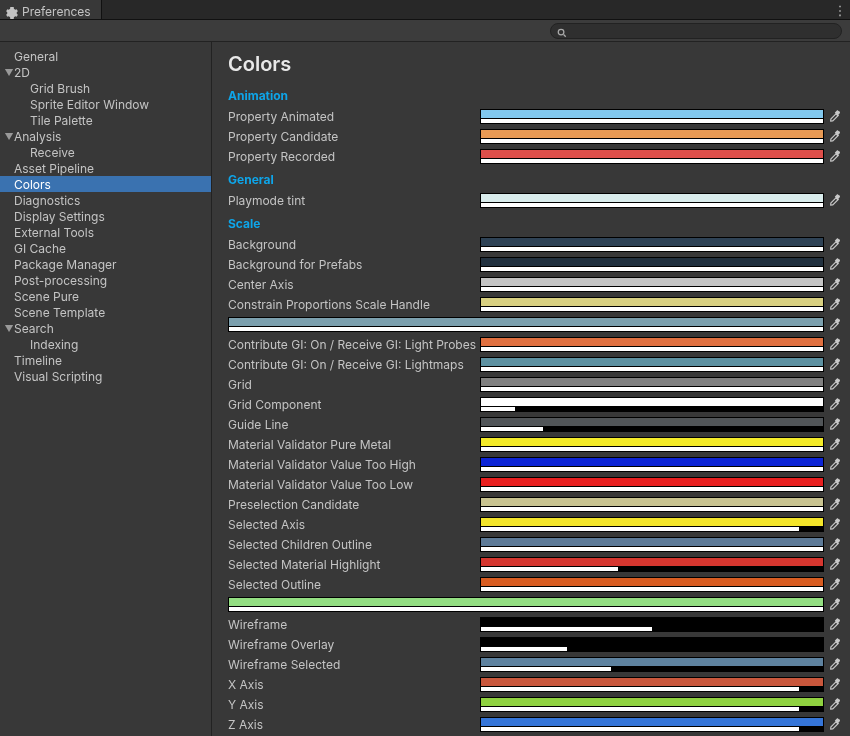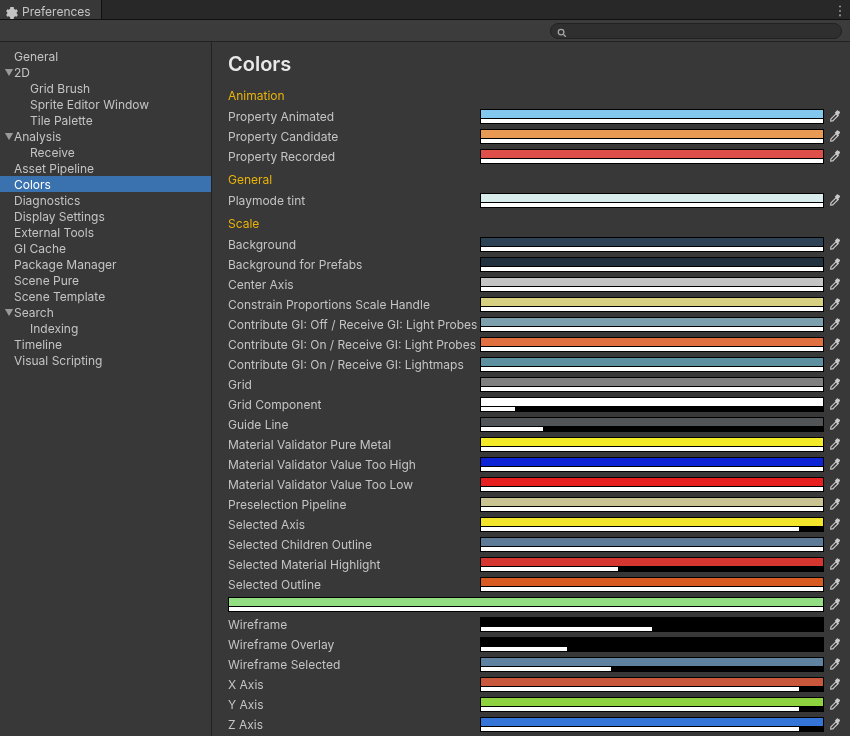--- a/index.html
+++ b/index.html
@@ -111,22 +111,22 @@
   .tree-item.depth-0 { padding-left: 14px; }
   .tree-item.depth-1 { padding-left: 30px; }
   
   h1.page-title {
     font-size: 20px;
     font-weight: 600;
     color: #E8E8E8;
     margin-bottom: 10px;
   }
   .section-head {
-    font-weight: 400;
-    color: #eab308;
+    font-weight: 700;
+    color: #0ea5e9;
     margin-top: 4px;
     margin-bottom: 2px;
     height: 18px;
     display:flex;
     align-items:center;
   }
   .color-row {
     display: flex;
     align-items: center;
     height: 20px;
@@ -259,20 +259,24 @@
       <div class="tree-item depth-0">
         <span class="caret"></span>
         <span>GI Cache</span>
       </div>
       <div class="tree-item depth-0">
         <span class="caret"></span>
         <span>Package Manager</span>
       </div>
       <div class="tree-item depth-0">
         <span class="caret"></span>
+        <span>Post-processing</span>
+      </div>
+      <div class="tree-item depth-0">
+        <span class="caret"></span>
         <span>Scene Pure</span>
       </div>
       <div class="tree-item depth-0">
         <span class="caret"></span>
         <span>Scene Template</span>
       </div>
       <div class="tree-item depth-0">
         <span class="caret">▼</span>
         <span>Search</span>
       </div>
@@ -401,21 +405,20 @@
               <div class="alpha-bar" style="width: 100%;"></div>
             </div>
             <div class="eyedrop">
               <svg viewBox="0 0 16 16" width="12" height="12" fill="#C8C8C8">
                 <path d="M12.7 1.3a2 2 0 0 1 2 2c0 .5-.2 1-.6 1.4l-1.6 1.6.9.9-1 1-6.7 6.7c-.2.2-.5.3-.8.3L2 15.5c-.4.1-.7-.2-.6-.6l.3-2.9c0-.3.1-.6.3-.8l6.7-6.7-1-1 .9-.9 1.6-1.6c.4-.4.9-.6 1.4-.6zM3.2 12.2l-.1 1.7 1.7-.1 6-6-1.6-1.6-6 6z"></path>
               </svg>
             </div>
           </div>
         </div>
         <div class="color-row">
-          <div class="color-label">Contribute GI: Off / Receive GI: Light Probes</div>
           <div class="swatch-wrap">
             <div class="swatch">
               <div class="color-fill" style="background: rgb(124, 160, 174);"></div>
               <div class="alpha-bar" style="width: 100%;"></div>
             </div>
             <div class="eyedrop">
               <svg viewBox="0 0 16 16" width="12" height="12" fill="#C8C8C8">
                 <path d="M12.7 1.3a2 2 0 0 1 2 2c0 .5-.2 1-.6 1.4l-1.6 1.6.9.9-1 1-6.7 6.7c-.2.2-.5.3-.8.3L2 15.5c-.4.1-.7-.2-.6-.6l.3-2.9c0-.3.1-.6.3-.8l6.7-6.7-1-1 .9-.9 1.6-1.6c.4-.4.9-.6 1.4-.6zM3.2 12.2l-.1 1.7 1.7-.1 6-6-1.6-1.6-6 6z"></path>
               </svg>
             </div>
@@ -527,21 +530,21 @@
               <div class="alpha-bar" style="width: 100%;"></div>
             </div>
             <div class="eyedrop">
               <svg viewBox="0 0 16 16" width="12" height="12" fill="#C8C8C8">
                 <path d="M12.7 1.3a2 2 0 0 1 2 2c0 .5-.2 1-.6 1.4l-1.6 1.6.9.9-1 1-6.7 6.7c-.2.2-.5.3-.8.3L2 15.5c-.4.1-.7-.2-.6-.6l.3-2.9c0-.3.1-.6.3-.8l6.7-6.7-1-1 .9-.9 1.6-1.6c.4-.4.9-.6 1.4-.6zM3.2 12.2l-.1 1.7 1.7-.1 6-6-1.6-1.6-6 6z"></path>
               </svg>
             </div>
           </div>
         </div>
         <div class="color-row">
-          <div class="color-label">Preselection Pipeline</div>
+          <div class="color-label">Preselection Candidate</div>
           <div class="swatch-wrap">
             <div class="swatch">
               <div class="color-fill" style="background: rgb(200, 195, 144);"></div>
               <div class="alpha-bar" style="width: 100%;"></div>
             </div>
             <div class="eyedrop">
               <svg viewBox="0 0 16 16" width="12" height="12" fill="#C8C8C8">
                 <path d="M12.7 1.3a2 2 0 0 1 2 2c0 .5-.2 1-.6 1.4l-1.6 1.6.9.9-1 1-6.7 6.7c-.2.2-.5.3-.8.3L2 15.5c-.4.1-.7-.2-.6-.6l.3-2.9c0-.3.1-.6.3-.8l6.7-6.7-1-1 .9-.9 1.6-1.6c.4-.4.9-.6 1.4-.6zM3.2 12.2l-.1 1.7 1.7-.1 6-6-1.6-1.6-6 6z"></path>
               </svg>
             </div>

